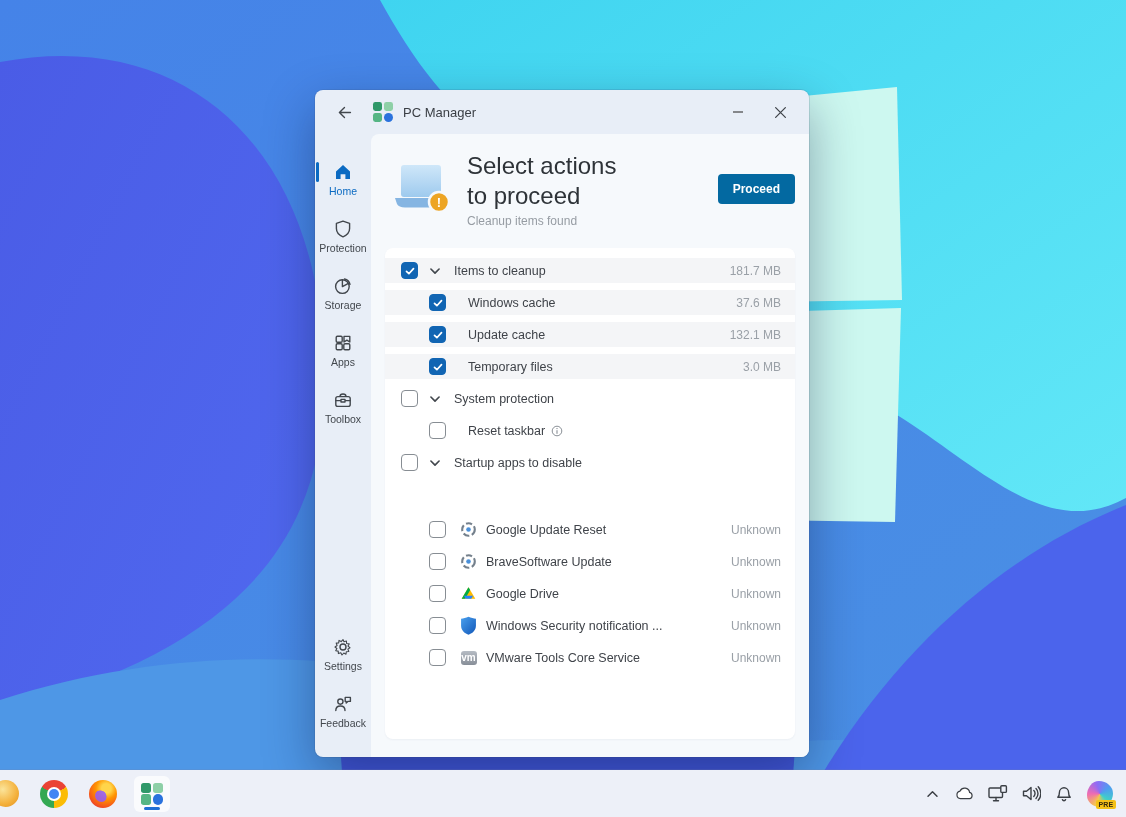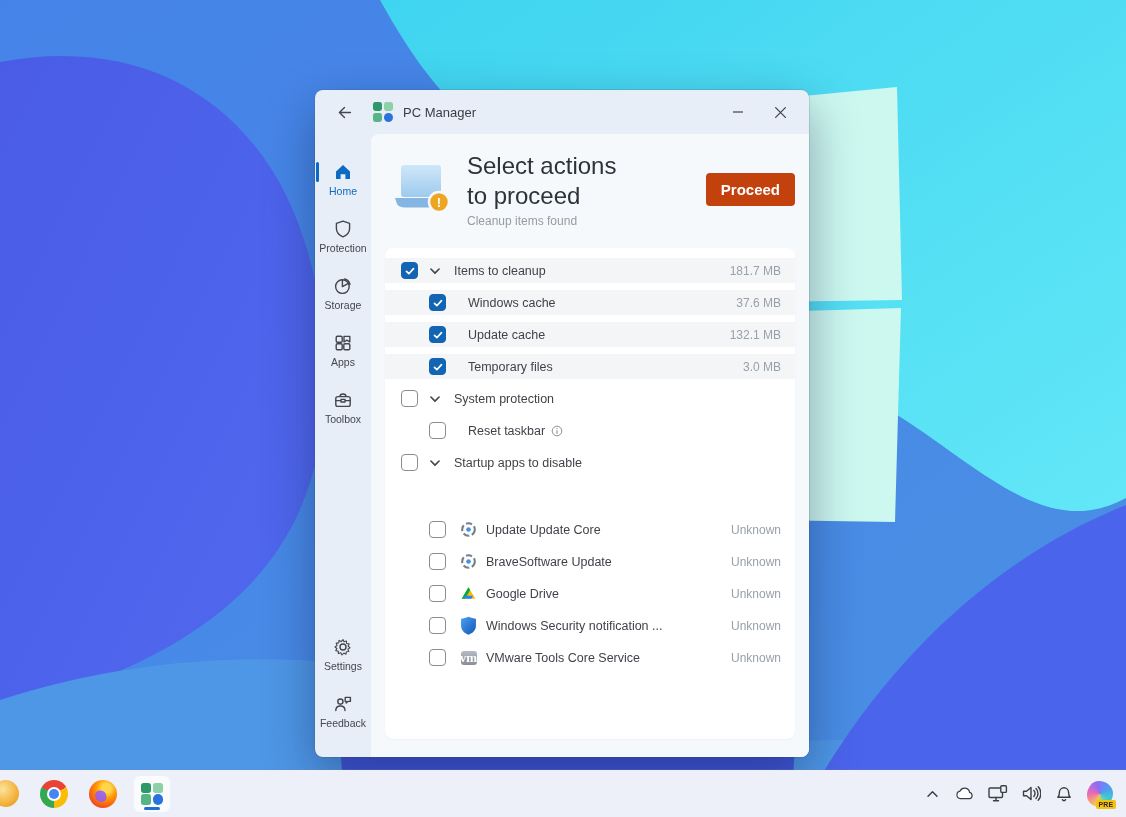--- a/index.html
+++ b/index.html
@@ -37,21 +37,21 @@
     background:#0b6ac2; border-radius:2px; }
   .nav-spacer { flex:1; }
 
   
   .main { flex:1; background:#f6f9fc; border-top-left-radius:8px; display:flex; flex-direction:column; min-width:0; }
   .header { height:114px; flex:0 0 114px; display:flex; align-items:center; padding:10px 14px 14px 17px; }
   .laptop-wrap { width:66px; height:56px; position:relative; flex:0 0 66px; }
   .header-text { margin-left:13px; flex:1; }
   .header-title { font-size:24px; color:#2e3338; line-height:1.25; max-width:160px; }
   .header-sub { font-size:12px; color:#969ca3; margin-top:3px; }
-  .proceed-btn { background:#c2410c; color:#fff; font-size:15px; font-weight:bold; border:none;
+  .proceed-btn { background:#0369a1; color:#fff; font-size:12px; font-weight:bold; border:none;
     padding:8px 15px; border-radius:4px; cursor:pointer; font-family:inherit; }
 
   .card { background:#fff; border-radius:8px; margin:0 14px 18px 14px; flex:1; padding:10px 0;
     box-shadow:0 1px 2px rgba(30,50,90,.05); overflow:hidden; }
 
   .row { height:25px; margin-bottom:7px; display:flex; align-items:center; font-size:12.5px; color:#3f4349; }
   .row.shaded { background:#f4f5f7; }
   .row .lbl { margin-left:12px; }
   .row .val { margin-left:auto; padding-right:14px; font-size:12px; color:#9aa0a7; }
   .indent0 { padding-left:16px; }
@@ -61,21 +61,21 @@
     flex:0 0 17px; display:flex; align-items:center; justify-content:center; cursor:pointer; }
   .cb.checked { background:#1165b3; border-color:#1165b3; }
   .cb svg { width:12px; height:12px; }
   .chev { width:14px; height:14px; margin-left:10px; display:flex; cursor:pointer; }
   .info-i { width:12px; height:12px; margin-left:6px; display:inline-flex; }
   .app-ic { width:17px; height:17px; margin-left:14px; flex:0 0 17px; display:flex; align-items:center; justify-content:center; }
   .app-ic + .lbl { margin-left:9px; }
   .startup-gap { height:35px; }
 
   .vm-ic { width:16px; height:14px; background:linear-gradient(#b6bcc4,#878e98); border-radius:3px;
-    color:#fff; font-size:13px; font-weight:bold; display:flex; align-items:center; justify-content:center;font-family:Liberation Serif, serif; }
+    color:#fff; font-size:10px; font-weight:bold; display:flex; align-items:center; justify-content:center; }
 
   
   .taskbar { position:absolute; left:0; bottom:0; width:1126px; height:47px; background:#edf0f8;
     display:flex; align-items:center; box-shadow:0 -1px 0 rgba(120,130,160,.18); }
   .tb-apps { display:flex; align-items:center; gap:13px; margin-left:-13px; }
   .app-btn { width:36px; height:36px; border-radius:6px; display:flex; align-items:center; justify-content:center; position:relative; cursor:pointer; }
   .app-btn.open { background:rgba(255,255,255,.72); }
   .app-btn.open::after { content:""; position:absolute; bottom:2px; left:50%; transform:translateX(-50%);
     width:16px; height:3px; border-radius:2px; background:#1f6fd4; }
   .edge-partial { width:27px; height:27px; border-radius:50%; background:radial-gradient(circle at 40% 35%,#fbe49a,#f4b13c 60%,#e08f1f); }
@@ -314,21 +314,21 @@
           <div class="startup-gap"></div>
 
           <div class="row indent1">
             <span class="cb"></span>
             <span class="app-ic">
                 <svg viewBox="0 0 17 17">
                   <circle cx="8.5" cy="8.5" r="6.3" fill="none" stroke="#74808c" stroke-width="2.1" stroke-dasharray="6.2 2.6"></circle>
                   <circle cx="8.5" cy="8.5" r="2.3" fill="#4a90d9"></circle>
                 </svg>
               </span>
-            <span class="lbl">Update Update Core</span>
+            <span class="lbl">Google Update Reset</span>
             <span class="val">Unknown</span>
           </div>
           <div class="row indent1">
             <span class="cb"></span>
             <span class="app-ic">
                 <svg viewBox="0 0 17 17">
                   <circle cx="8.5" cy="8.5" r="6.3" fill="none" stroke="#74808c" stroke-width="2.1" stroke-dasharray="6.2 2.6"></circle>
                   <circle cx="8.5" cy="8.5" r="2.3" fill="#4a90d9"></circle>
                 </svg>
               </span>

